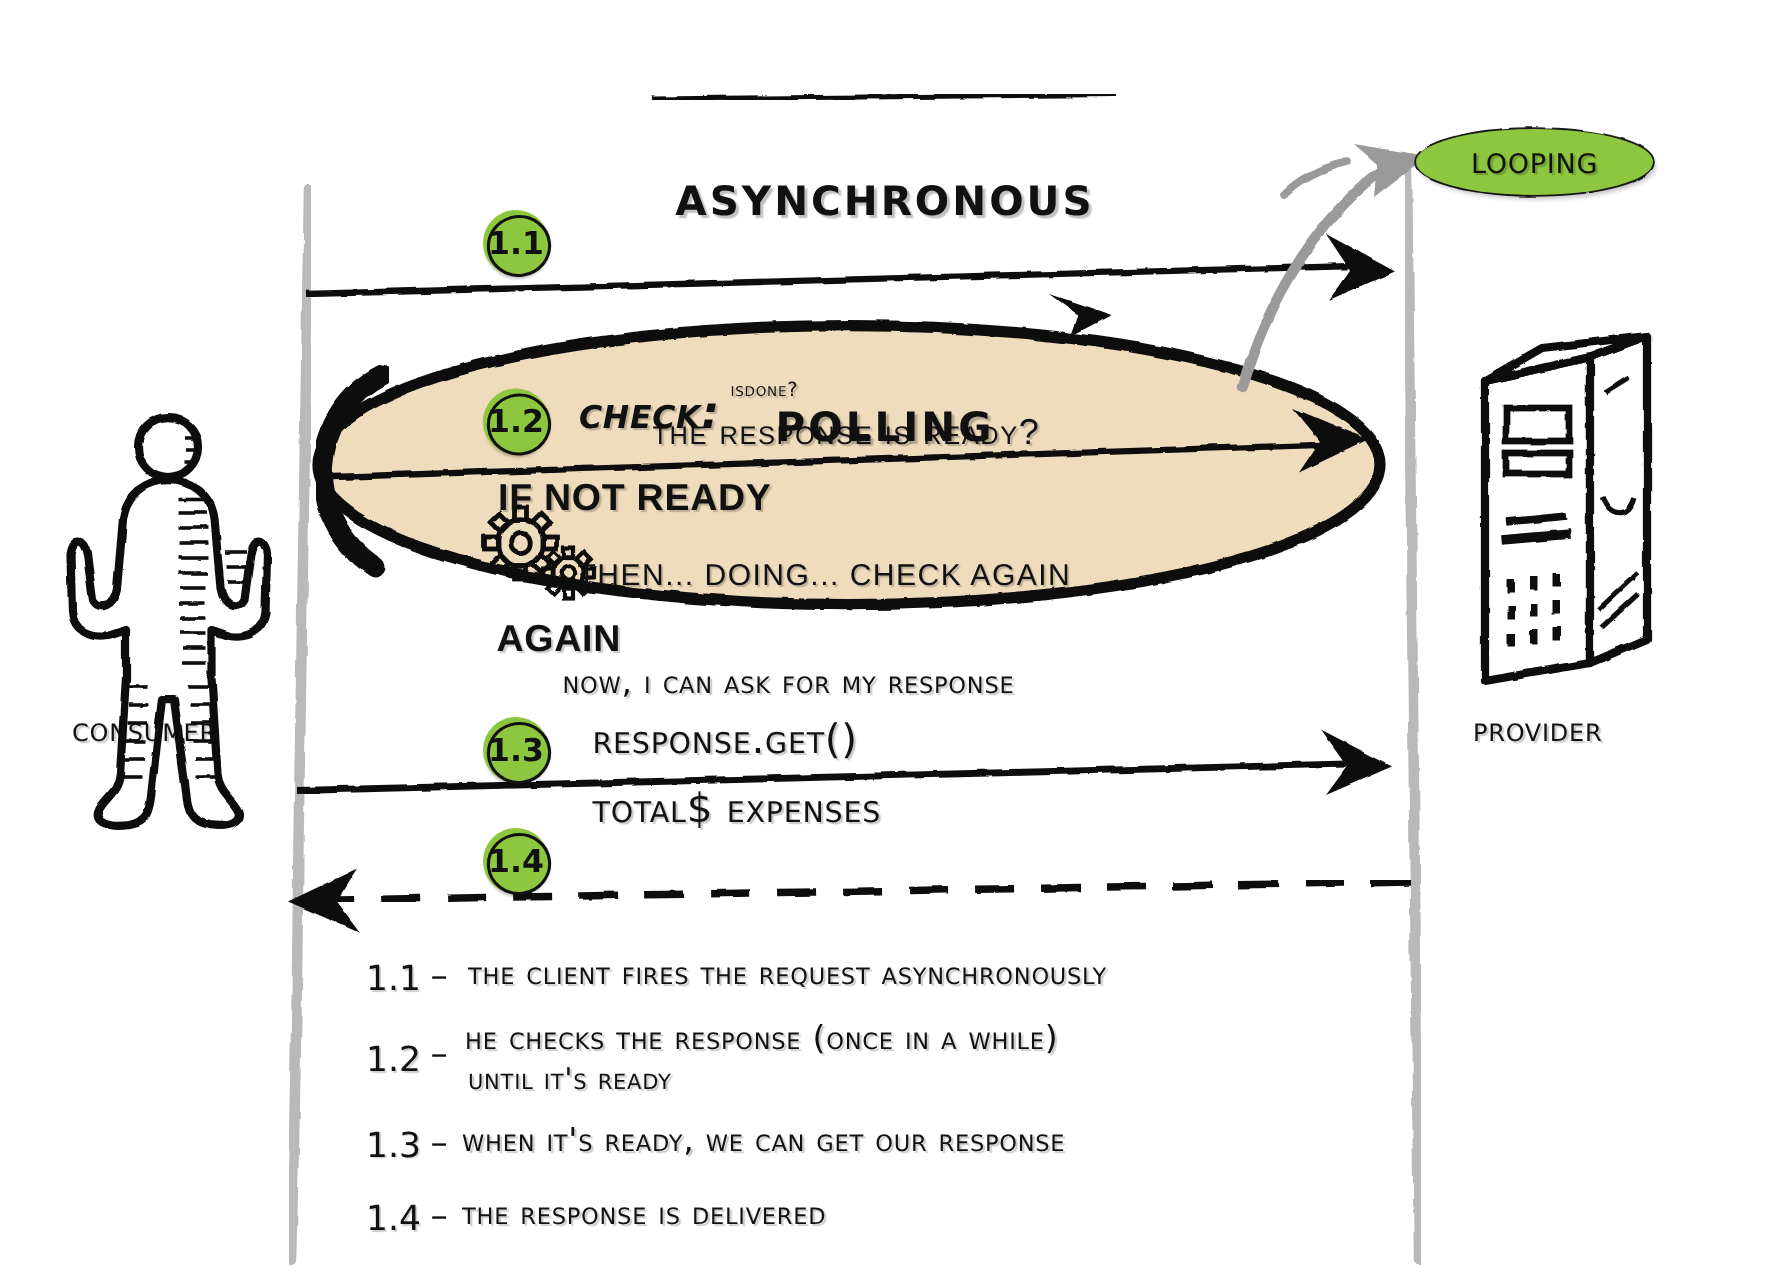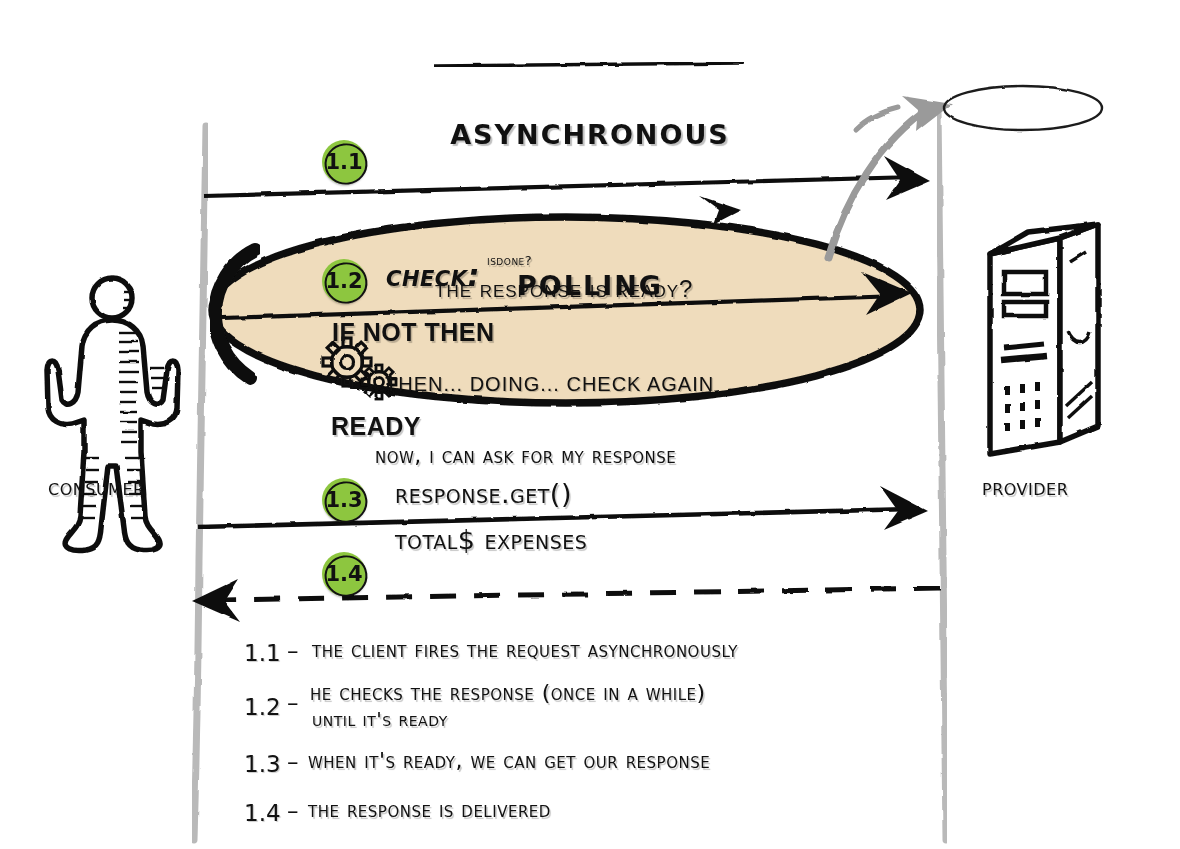--- a/index.html
+++ b/index.html
@@ -343,20 +343,24 @@
     <g filter="url(#rough)">
       <path d="M434 66 L 744 63" stroke="#111" stroke-width="3.4" fill="none"></path>
     </g>
   </svg>
 
   <div class="txt hand" id="title">
     <span class="l1">Asynchronous</span>
     <span class="l2">Polling</span>
   </div>
 
+  <div id="looping-wrap">
+    <div id="looping-ell"></div>
+    <div id="looping-txt" class="hand">Looping</div>
+  </div>
 
   <div class="badge" id="b11">
     <div class="disc"></div>
     <div class="ring"></div>
     <span class="num">1.1</span>
   </div>
   <div class="badge" id="b12">
     <div class="disc"></div>
     <div class="ring"></div>
     <span class="num">1.2</span>
@@ -371,23 +375,23 @@
     <div class="ring"></div>
     <span class="num">1.4</span>
   </div>
 
   <div class="txt hand" id="check-word">Check:</div>
   <div class="txt hand" id="isdone">isDone?</div>
   <div class="txt hand" id="resp-ready">the response is ready?</div>
   <div class="txt hand" id="msg13">Response.get()</div>
   <div class="txt hand" id="msg14">Total$ Expenses</div>
 
-  <div class="txt" id="ifnot">IF NOT THEN</div>
+  <div class="txt" id="ifnot">IF NOT READY</div>
   <div class="txt" id="then">THEN... DOING... CHECK AGAIN</div>
-  <div class="txt" id="elseword">READY</div>
+  <div class="txt" id="elseword">AGAIN</div>
   <div class="txt hand" id="elsetext">Now, I can ask for my response</div>
 
   <div class="txt hand" id="consumer-label">Consumer</div>
   <div class="txt hand" id="provider-label">Provider</div>
 
   <div class="legend-num" id="lg1-num">1.1</div>
   <div class="legend-dash" id="lg1-dash">–</div>
   <div class="legend-txt hand" id="lg1-txt">The client fires the request asynchronously</div>
 
   <div class="legend-num" id="lg2-num">1.2</div>

